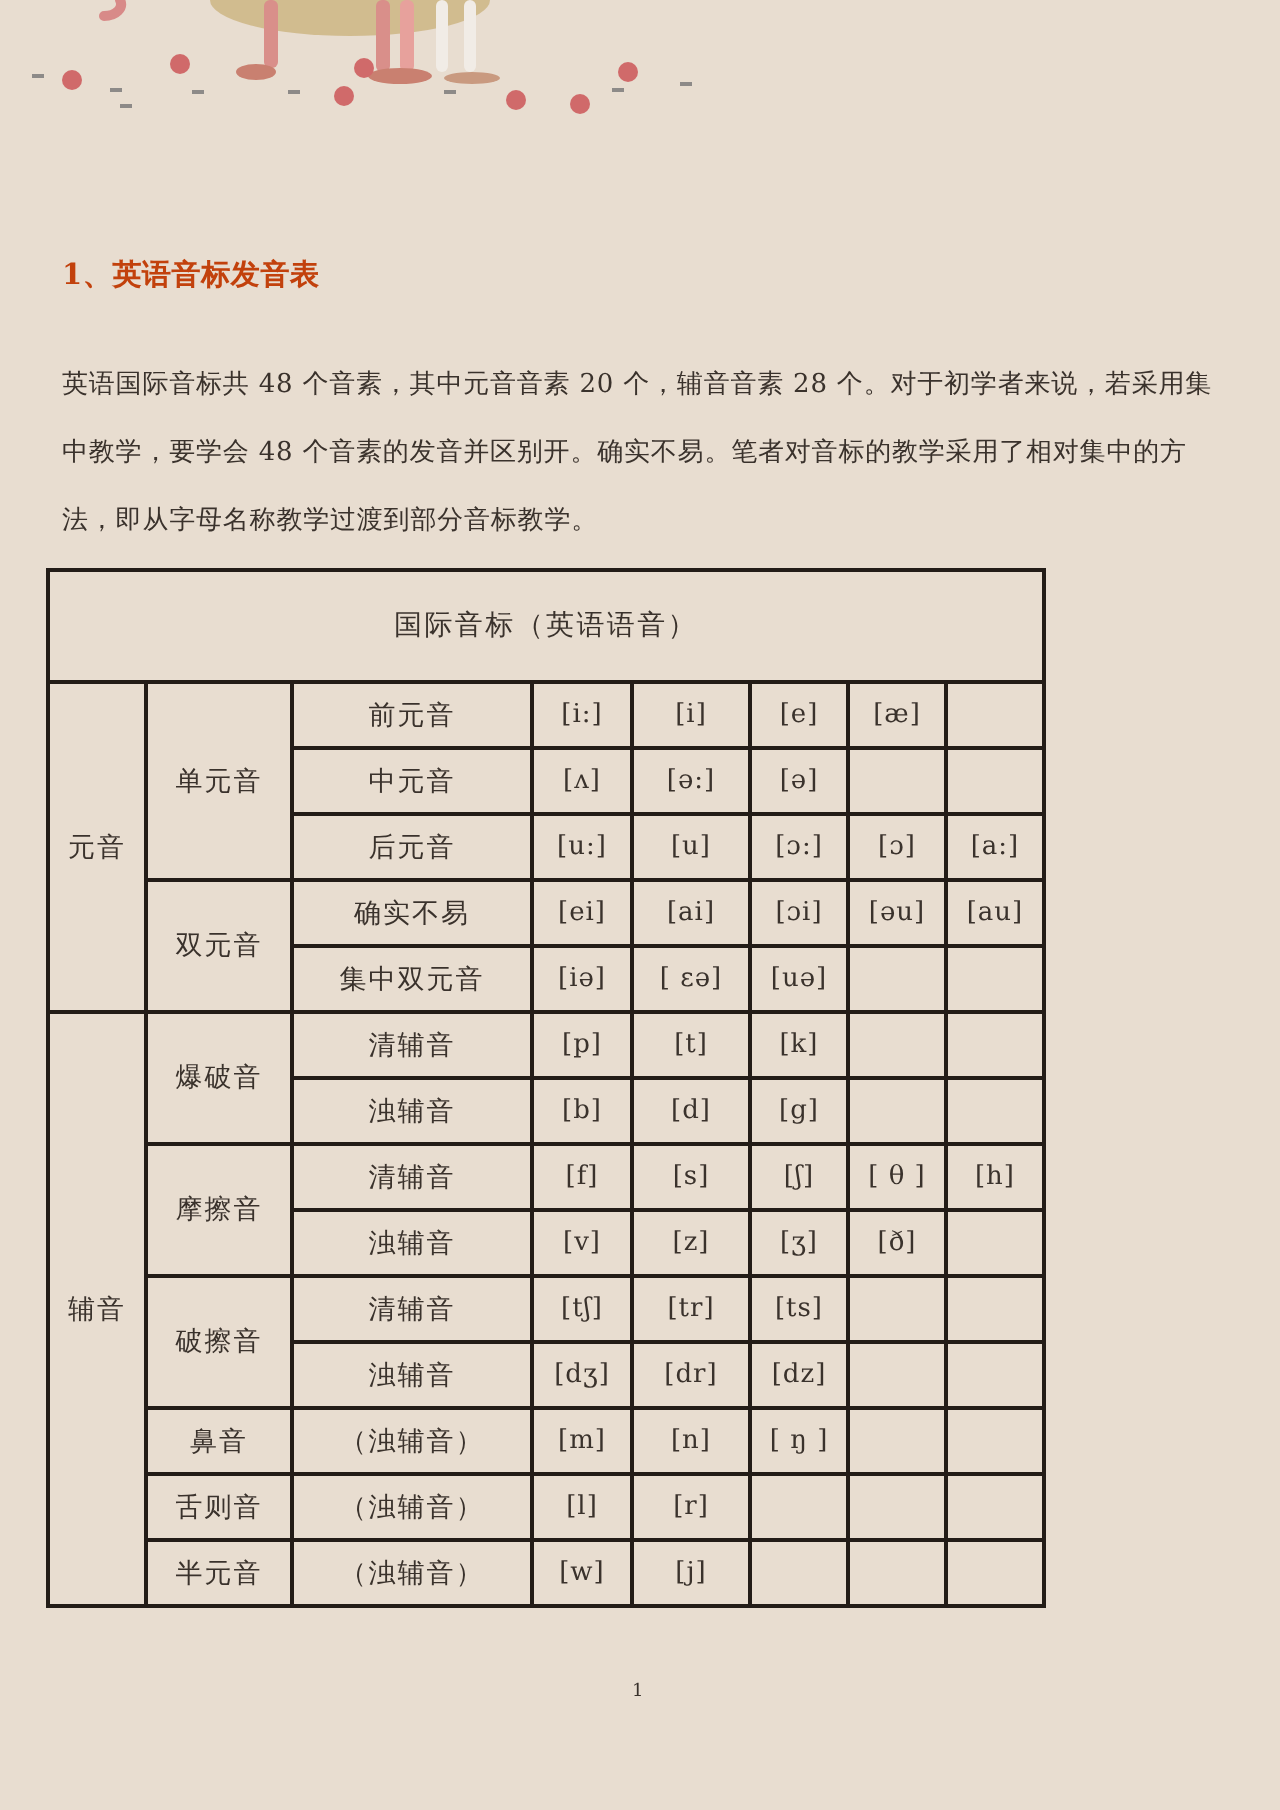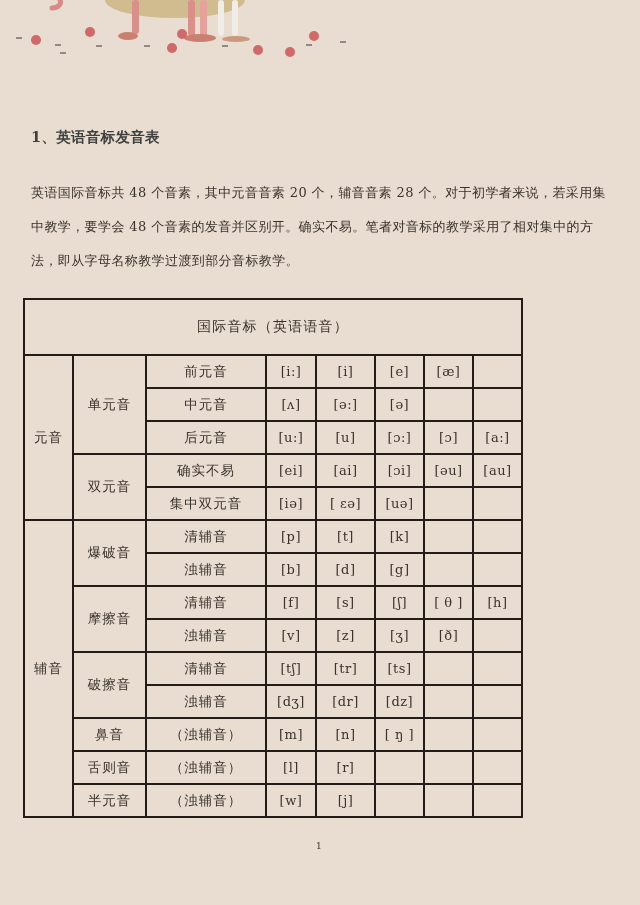--- a/index.html
+++ b/index.html
@@ -5,28 +5,28 @@
   html, body { margin:0; padding:0; }
   body {
     width:640px; height:905px; overflow:hidden; position:relative;
     background:#e8ddd0;
     font-family:"DejaVu Serif","Liberation Serif",serif;
     color:#2a2420;
   }
   .illustration { position:absolute; left:0; top:0; width:380px; height:60px; }
   .heading {
     position:absolute; left:31px; top:128px;
-    font-size:14.5px; font-weight:bold; color:#404040; letter-spacing:0.3px;
+    font-size:14.5px; font-weight:bold; color:#c2410c; letter-spacing:0.3px;
   }
   .para {
     position:absolute; left:31px; top:176px; width:580px;
     font-size:13px; line-height:34px; color:#3a322c; letter-spacing:0.4px;
   }
   table.ipa {
-    position:absolute; left:23px; top:298px;
+    position:absolute; left:23px; top:284px;
     border-collapse:collapse; table-layout:fixed;
     font-size:13.5px; color:#3a322c;
   }
   table.ipa td {
     border:2px solid #231c17; text-align:center; vertical-align:middle;
     padding:0; height:31px; letter-spacing:1px;
   }
   table.ipa td.title { height:54px; font-size:14px; letter-spacing:1.2px; }
   table.ipa td.sym { font-family:"DejaVu Serif","Liberation Serif",serif; font-size:13px; letter-spacing:0.5px; }
   .pagenum { position:absolute; left:316px; top:841px; font-size:9px; color:#3a322c; }

